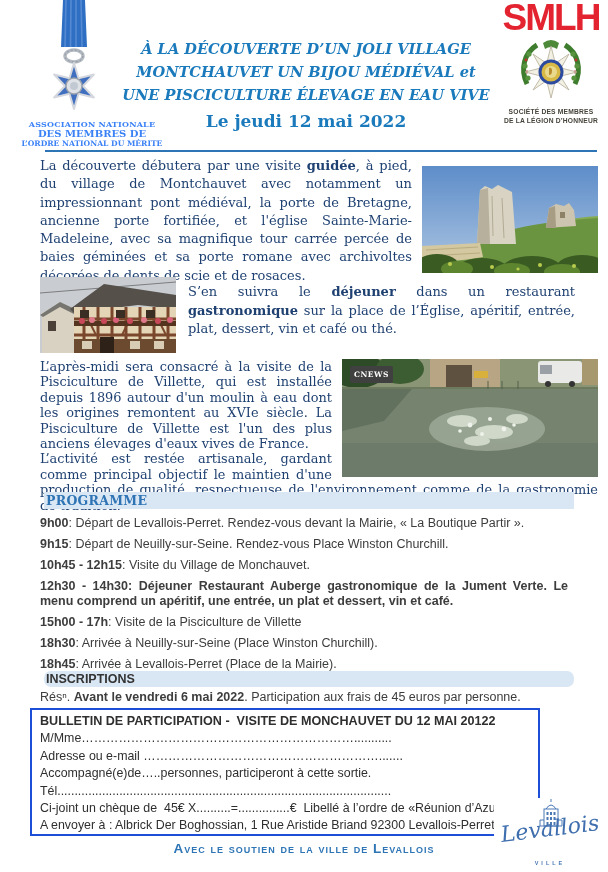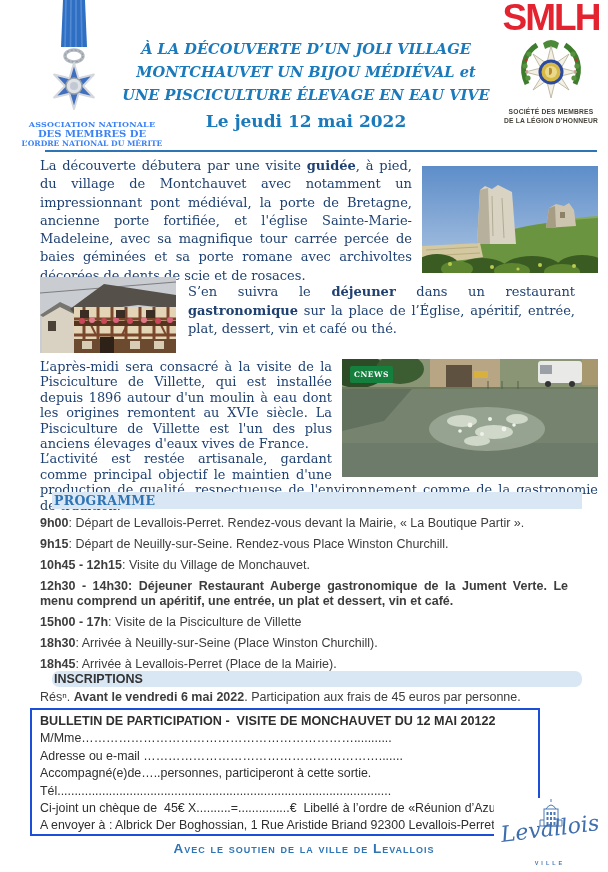--- a/index.html
+++ b/index.html
@@ -27,25 +27,25 @@
 
   
   .para{color:#1f4172;font-family:"DejaVu Serif",serif;font-size:13px;text-align:justify;}
   .p1{left:40px;top:157px;width:558px;line-height:18.3px;}
   .img-castle{float:right;width:176px;height:107px;margin:9px 0 6px 10px;}
   .p2{left:40px;top:277px;width:535px;line-height:18.5px;}
   .img-house{float:left;width:136px;height:76px;margin:0 12px 2px 0;}
   .p2 .ptext{padding-top:6px;}
   .p3{left:40px;top:359px;width:558px;line-height:15.4px;font-size:12.9px;}
   .img-pond{float:right;position:relative;width:256px;height:118px;margin:0 0 3px 10px;}
-  .cnews{position:absolute;left:8px;top:7px;background:#15803d;color:#fff;font-weight:bold;
+  .cnews{position:absolute;left:8px;top:7px;background:#404040;color:#fff;font-weight:bold;
          font-size:7.5px;padding:1px 4px;border-radius:2px;letter-spacing:.5px;}
 
   
-  .bar{left:52px;width:528px;background:#d9e6f3;}
+  .bar{left:44px;width:528px;background:#d9e6f3;}
   .prog-bar{top:492px;height:17px;font-family:"DejaVu Serif",serif;font-weight:bold;
             font-size:12.5px;line-height:17px;color:#2e74b5;padding-left:2px;letter-spacing:.3px;}
   .programme{left:40px;top:516px;width:528px;color:#3d3d3d;font-size:12.5px;}
   .prog-item{line-height:15px;margin-bottom:6px;}
   .prog-item.all-bold{font-weight:bold;text-align:justify;}
 
   .insc-bar{top:671px;height:16px;font-weight:bold;font-size:12.5px;line-height:16px;
             color:#333;padding-left:2px;border-radius:7px;}
   .res-line{left:40px;top:690px;width:540px;color:#3d3d3d;font-size:12.5px;line-height:15px;}
 

